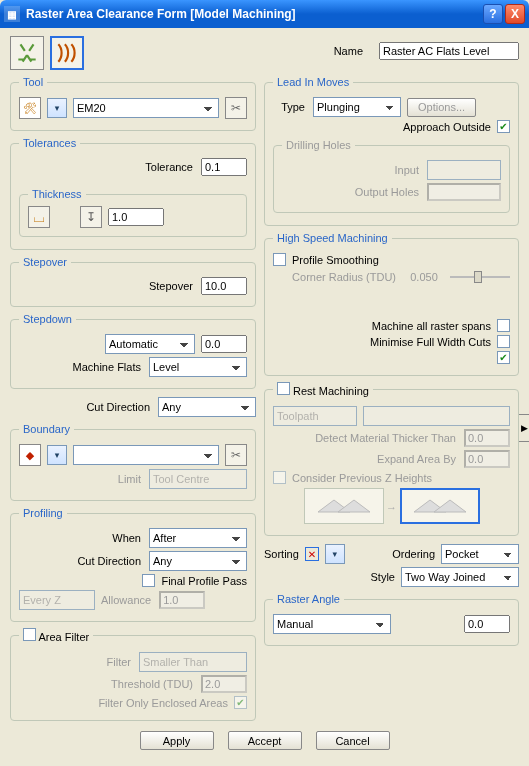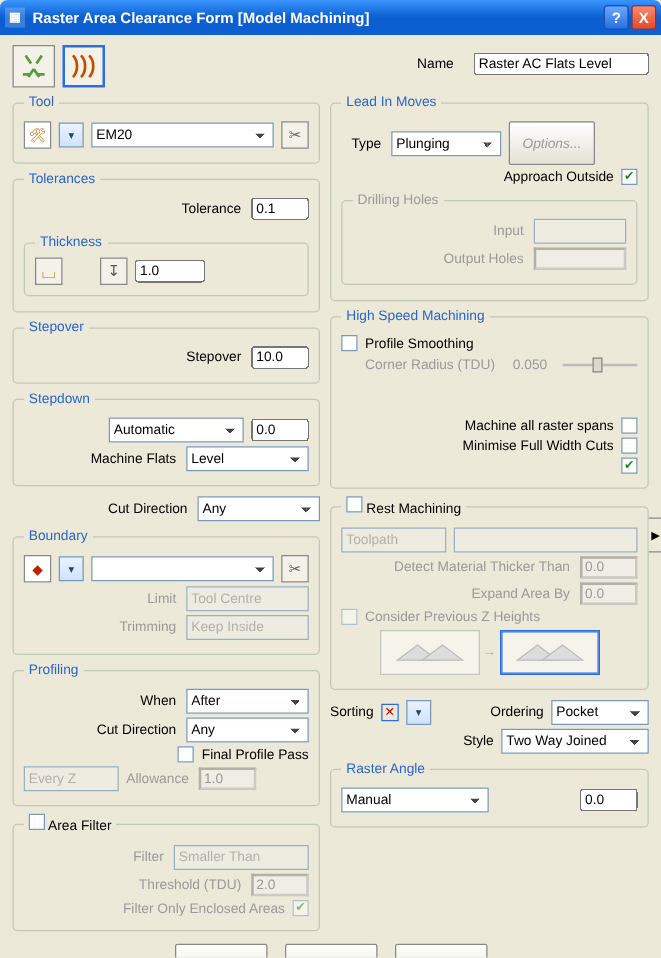--- a/index.html
+++ b/index.html
@@ -21,21 +21,21 @@
   .sel.arrow { appearance:none; padding-right:6px; background:
       linear-gradient(45deg, transparent 50%, #444 50%) calc(100% - 10px) 8px / 4px 4px no-repeat,
       linear-gradient(-45deg, transparent 50%, #444 50%) calc(100% - 6px) 8px / 4px 4px no-repeat, #fff; }
   fieldset { border:1px solid #c0c8b8; border-radius:4px; margin:6px 0 4px 0; padding:6px 8px 8px 8px; }
   legend { color:#2a66c8; padding:0 4px; font-size:11px;}
   .cols { display:flex; gap:8px; }
   .col { flex:1; min-width:0; }
   .row { display:flex; align-items:center; gap:6px; margin:3px 0; }
   .row .lbl { flex:1; text-align:right; padding-right:2px; color:#000;}
   .row .lbl.dis, .dis { color:#9a9a9a; }
-  .btn { height:35px; border:1px solid #888; background:linear-gradient(#fff,#e4e1d4); padding:0 10px; border-radius:2px;font-style:italic;}
+  .btn { height:19px; border:1px solid #888; background:linear-gradient(#fff,#e4e1d4); padding:0 10px; border-radius:2px;}
   .btn.dis { color:#9a9a9a; }
   .smallicon { width:22px; height:22px; border:1px solid #888; background:#f4f2e8; display:flex; align-items:center; justify-content:center;}
   .chk { width:13px; height:13px; border:1px solid #7a98b8; background:#fff; display:inline-flex; align-items:center; justify-content:center; font-size:10px; line-height:10px;}
   .chk.checked::after { content:"✔"; color:#1a8a1a; font-size:10px;}
   .slider { position:relative; width:60px; height:16px;}
   .slider .track{position:absolute;top:7px;left:0;right:0;height:2px;background:#bbb;}
   .slider .thumb{position:absolute;top:2px;left:24px;width:8px;height:12px;background:#dcd9c8;border:1px solid #888;}
   .footerbtns { display:flex; justify-content:center; gap:14px; margin-top:6px; padding-bottom:6px;}
   .footerbtns .btn{ width:74px; text-align:center;}
   .sidehandle{position:absolute;right:-2px;top:414px;width:12px;height:28px;background:#ece9d8;border:1px solid #888;border-left:none;display:flex;align-items:center;justify-content:center;}
@@ -122,21 +122,21 @@
         <div class="row">
           <span class="lbl">Stepover</span>
           <input class="tbox numbox" value="10.0" style="">
         </div>
       </fieldset>
 
       <fieldset>
         <legend>Stepdown</legend>
         <div class="row">
           <span class="lbl"></span>
-          <select class="sel arrow" style="width:108px"><option>Automatic</option></select>
+          <select class="sel arrow" style="width:90px"><option>Automatic</option></select>
           <input class="tbox numbox" value="0.0" style="">
         </div>
         <div class="row">
           <span class="lbl">Machine Flats</span>
           <select class="sel arrow" style="width:98px"><option>Level</option></select>
         </div>
       </fieldset>
 
       <div class="row" style="margin-top:8px">
         <span class="lbl">Cut Direction</span>
@@ -147,24 +147,20 @@
         <legend>Boundary</legend>
         <div class="row">
           <span class="boundicon">◆</span>
           <span class="dropbtn"></span>
           <select class="sel arrow" style="flex:1"><option></option></select>
           <span class="smallicon scissors"></span>
         </div>
         <div class="row">
           <span class="lbl dis">Limit</span>
           <select class="sel arrow dis" disabled="" style="width:98px;background:#f0eee4;color:#9a9a9a"><option>Tool Centre</option></select>
-        </div>
-        <div class="row">
-          <span class="lbl dis">Trimming</span>
-          <select class="sel arrow dis" disabled="" style="width:98px;background:#f0eee4;color:#9a9a9a"><option>Keep Inside</option></select>
         </div>
       </fieldset>
 
       <fieldset>
         <legend>Profiling</legend>
         <div class="row">
           <span class="lbl">When</span>
           <select class="sel arrow" style="width:98px"><option>After</option></select>
         </div>
         <div class="row">

